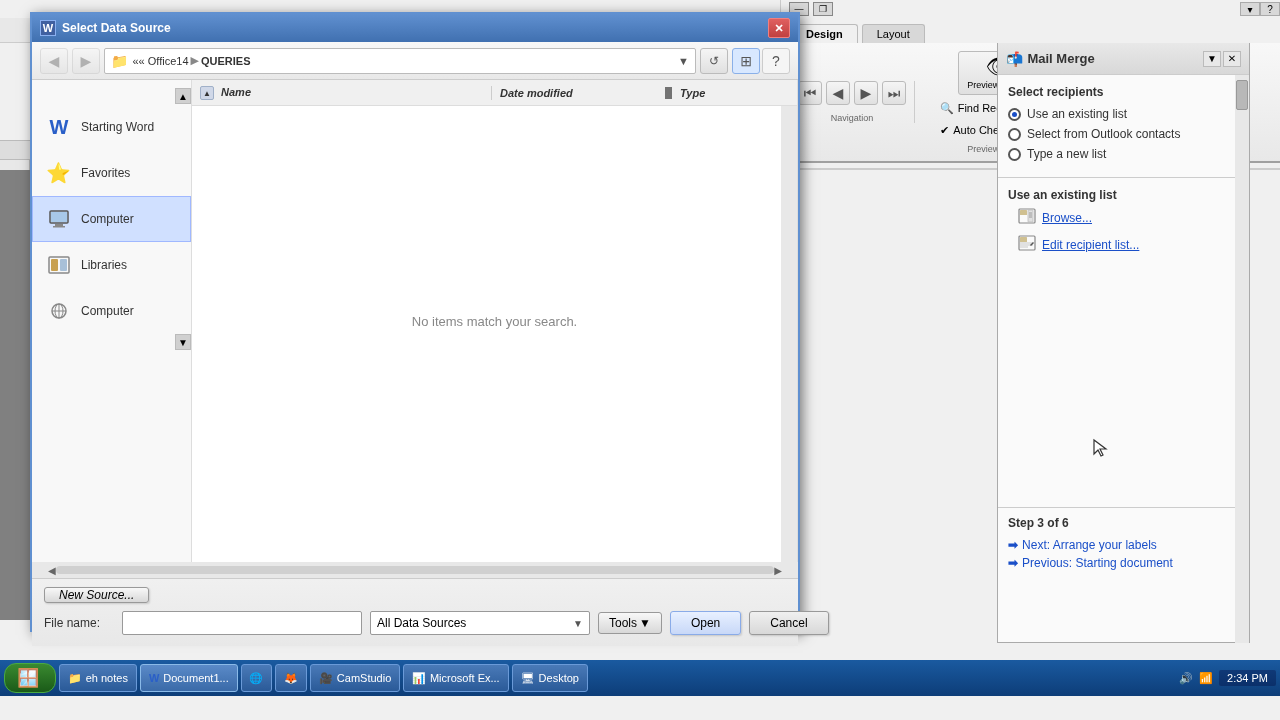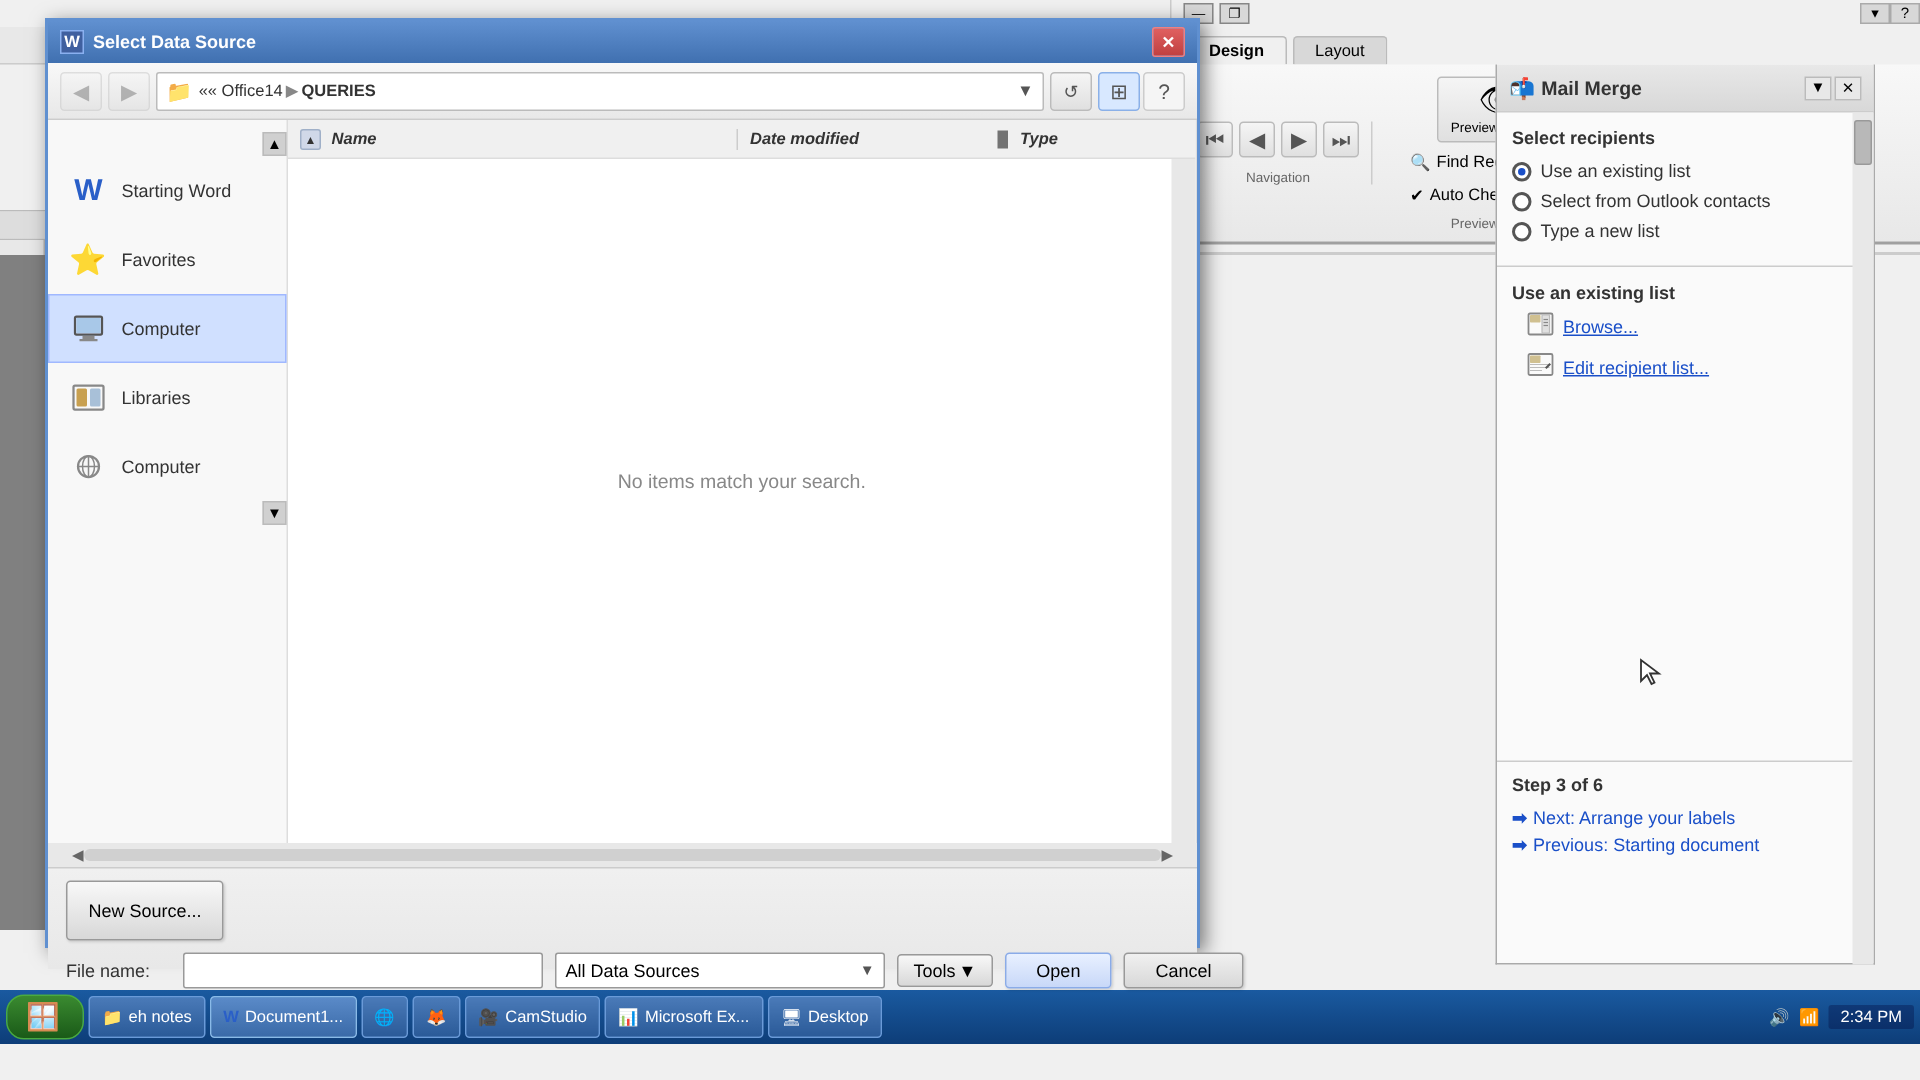--- a/index.html
+++ b/index.html
@@ -491,27 +491,28 @@
       border-top: 1px solid #ccc;
       padding: 8px 12px;
     }
     .bottom-row1 {
       display: flex;
       align-items: center;
       gap: 8px;
       margin-bottom: 8px;
     }
     .new-source-btn {
-      padding: 12px 14px;
+      padding: 0 14px;
       background: linear-gradient(to bottom, #f8f8f8, #d8d8d8);
       border: 1px solid #999;
       border-radius: 3px;
       font-size: 12px;
       cursor: pointer;
       box-shadow: 1px 1px 2px rgba(0,0,0,0.15);
+      font-style: italic;
     }
     .bottom-row2 {
       display: flex;
       align-items: center;
       gap: 8px;
     }
     .file-name-label {
       font-size: 12px;
       color: #333;
       min-width: 70px;

